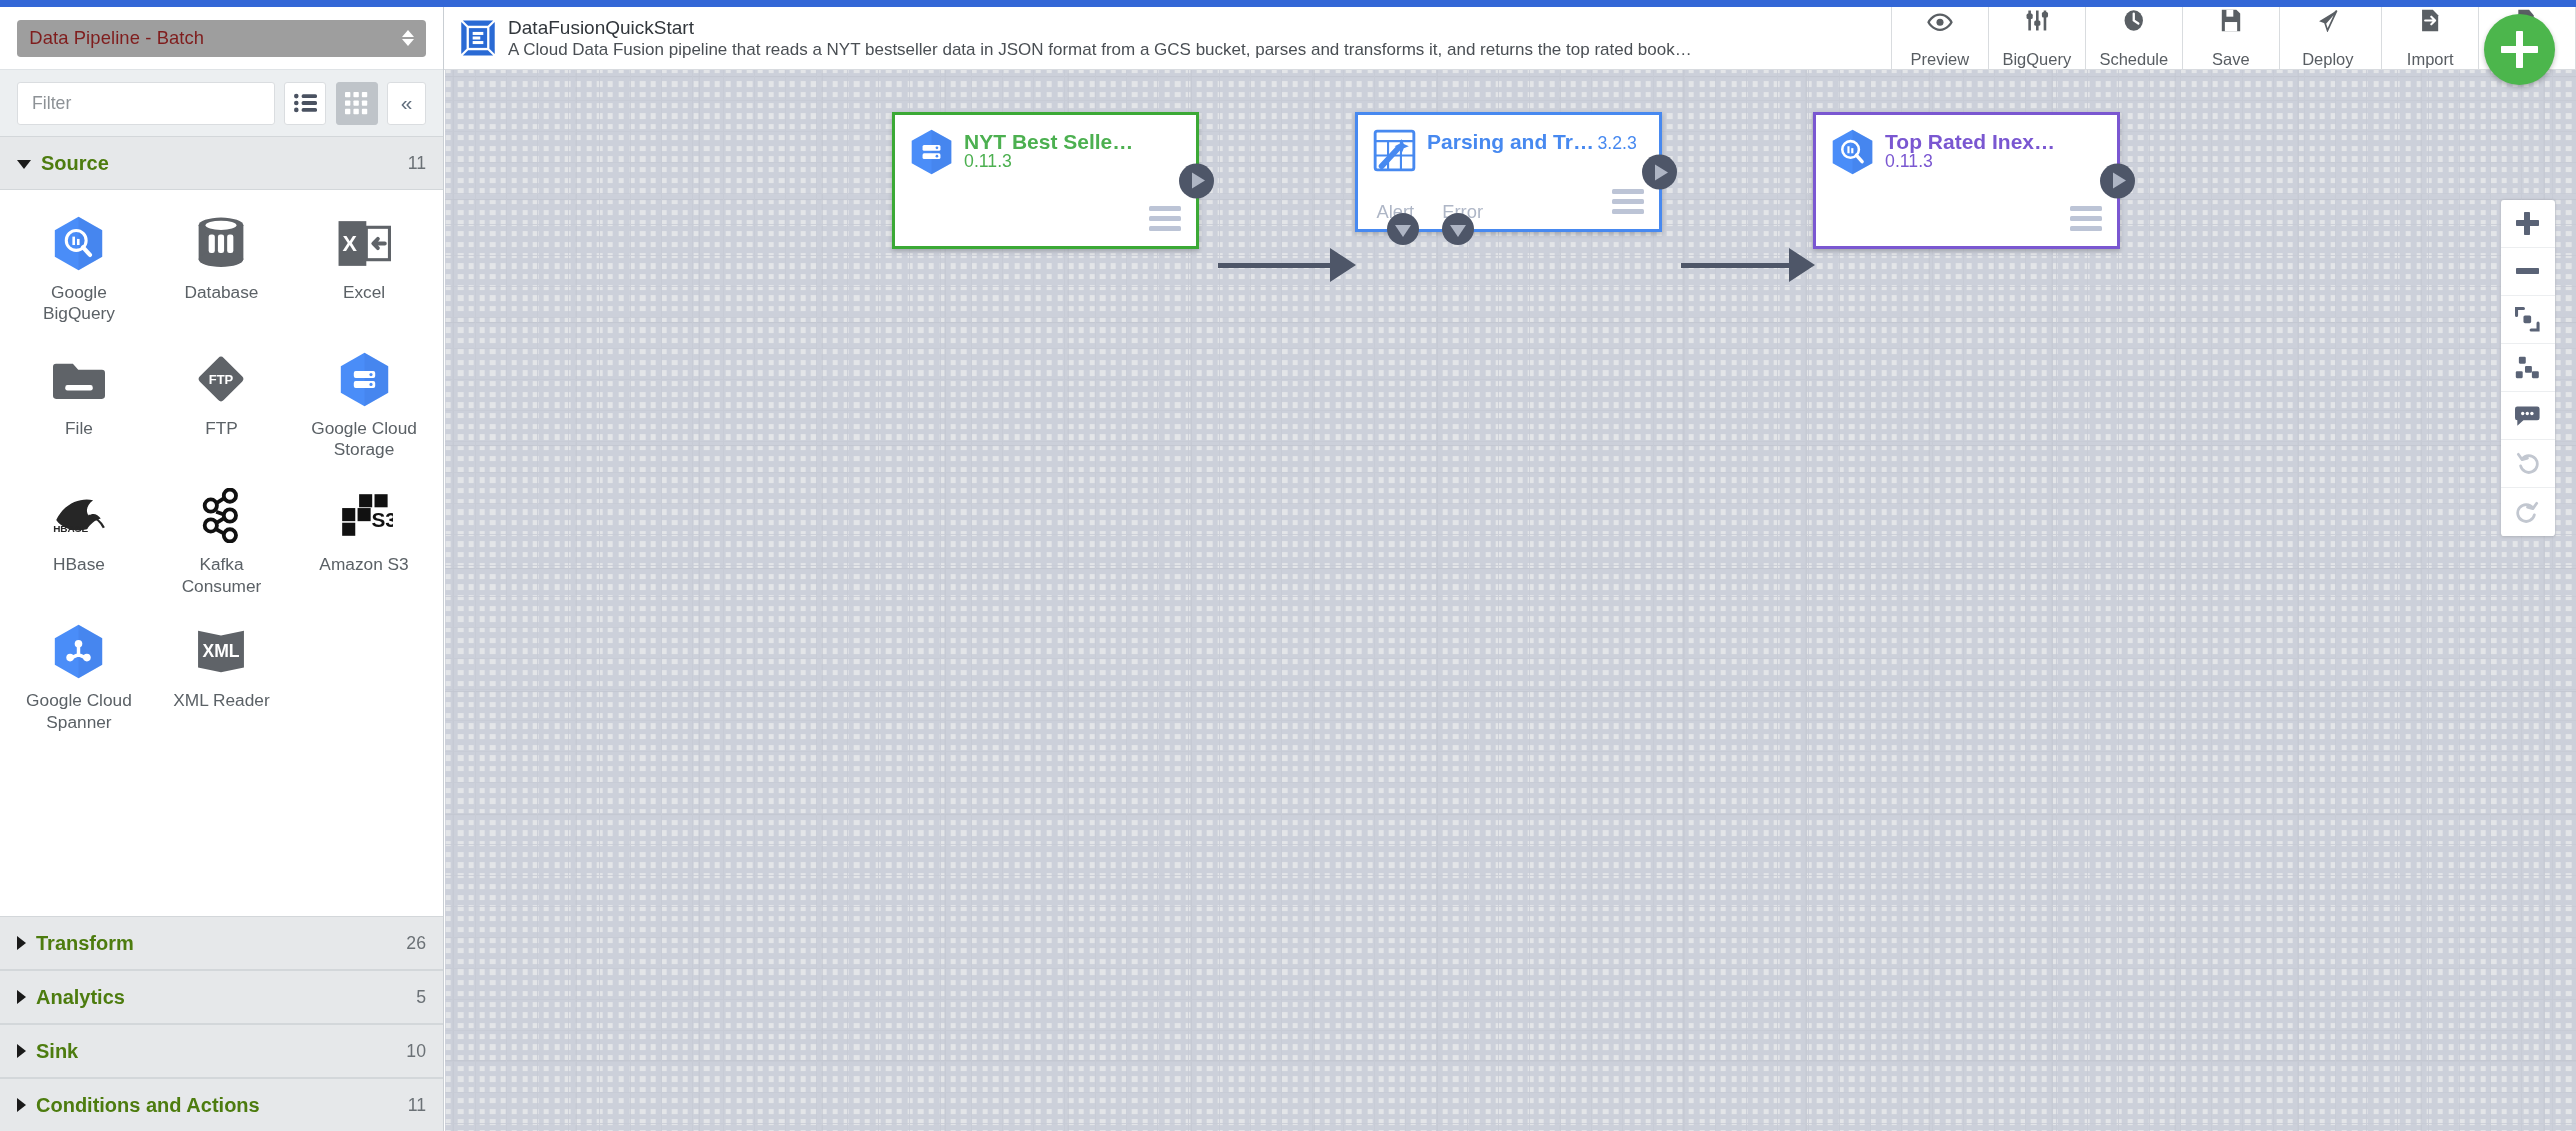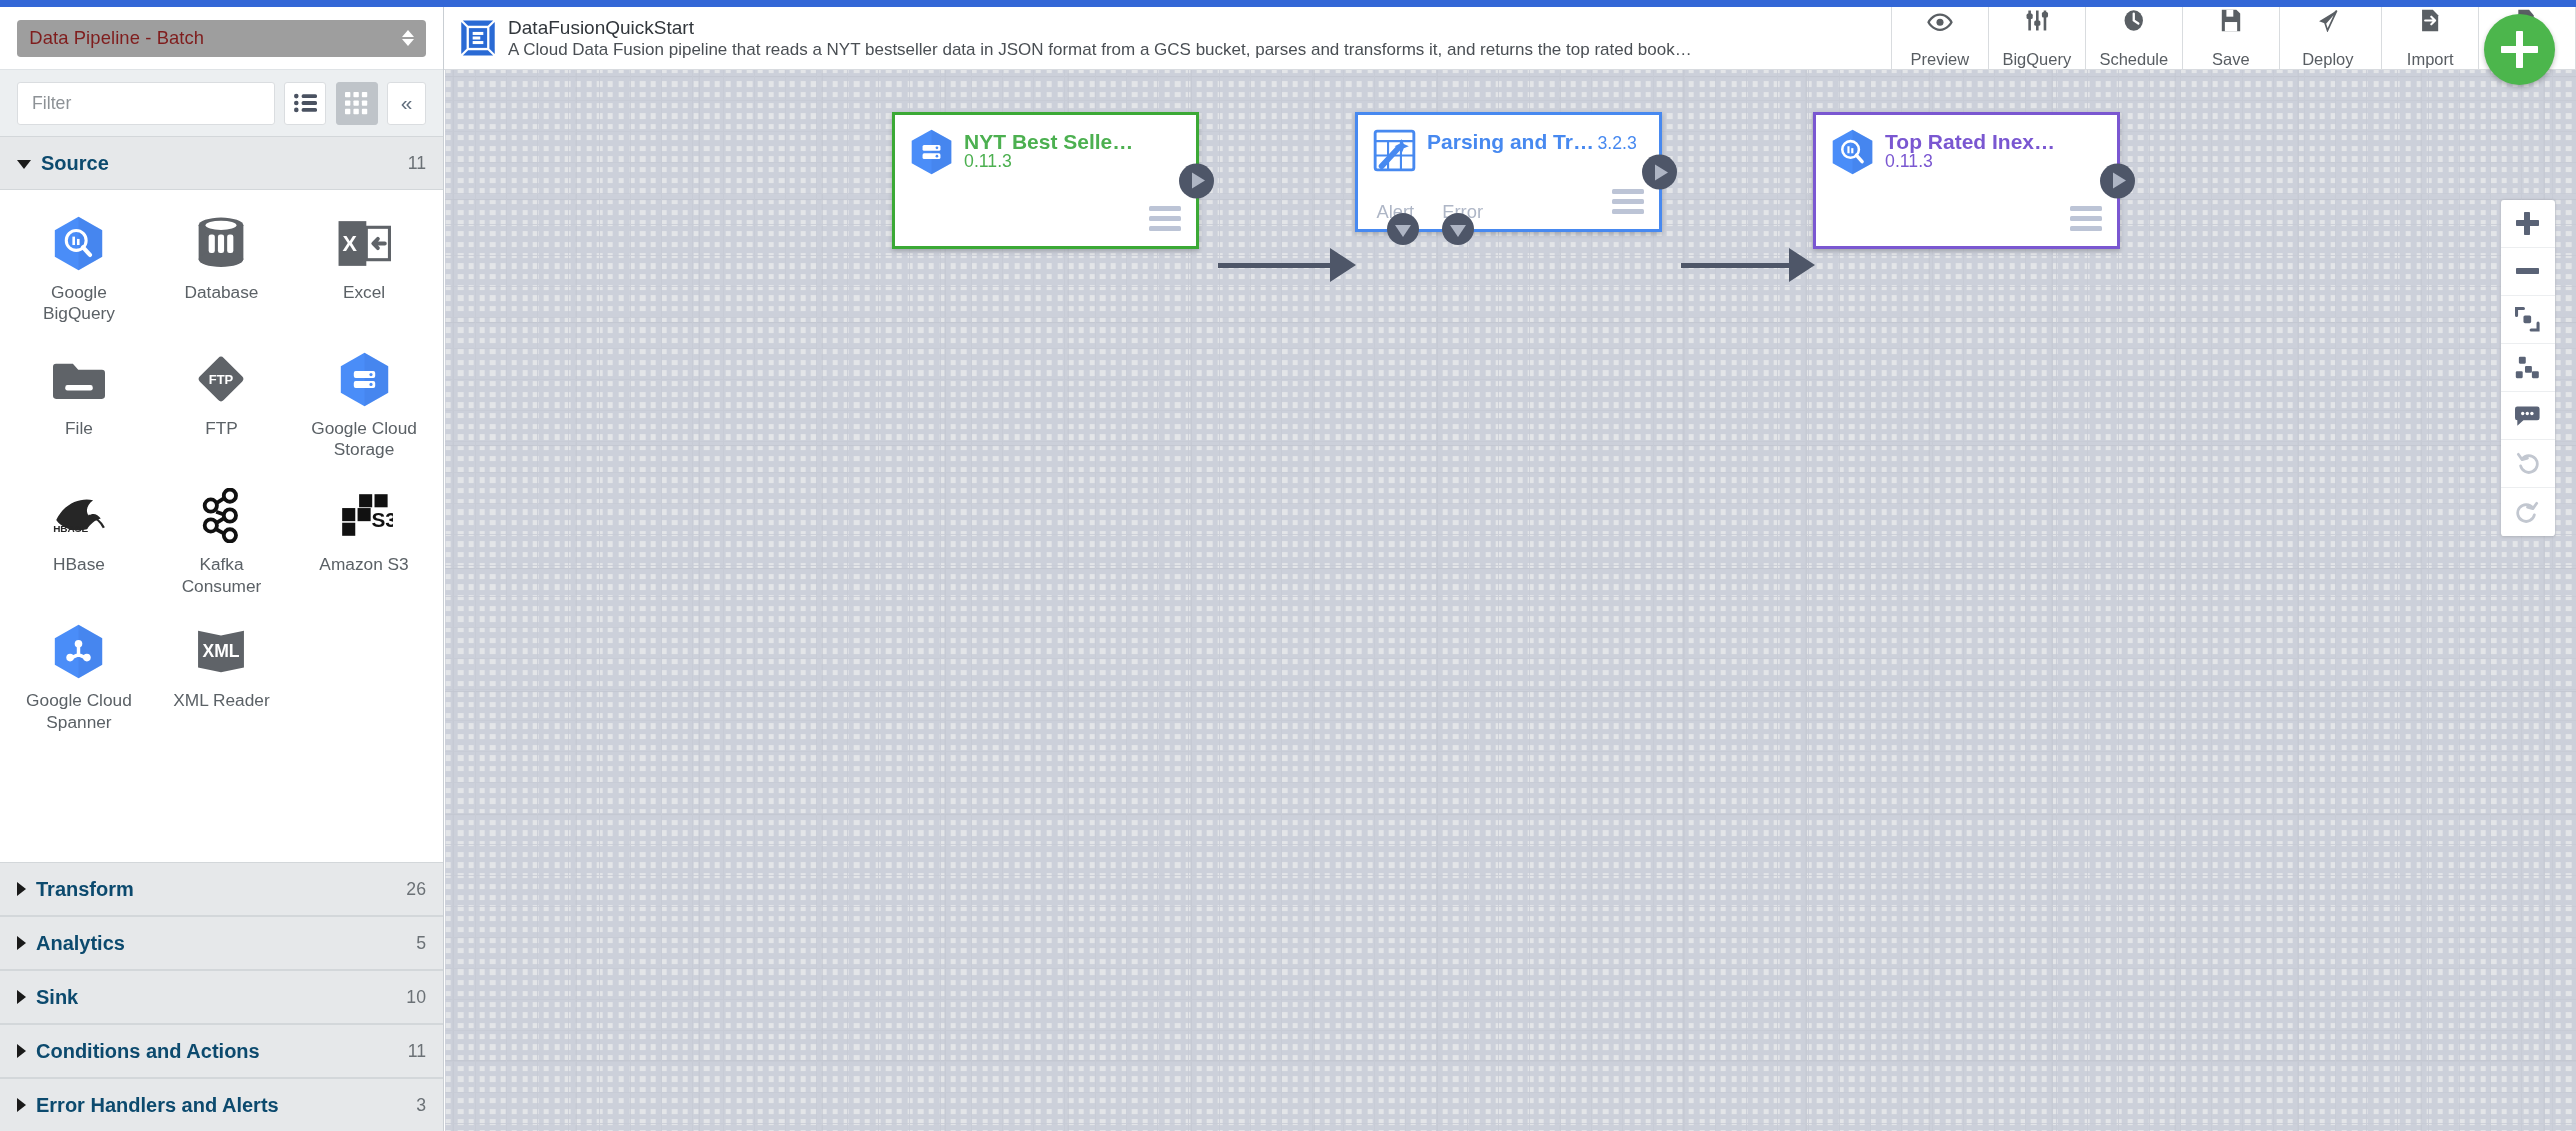--- a/index.html
+++ b/index.html
@@ -121,21 +121,21 @@
     border-left: 9.2px solid #1a1a1a;
   }
   .group-head.open .caret {
     border-left: 7px solid transparent;
     border-right: 7px solid transparent;
     border-top: 9.2px solid #1a1a1a;
     border-bottom: 0;
     margin-bottom: -2.3px;
   }
   .group-head .g-name {
-    flex: 1; font-size: 20px; font-weight: bold; color: #0c4a6e;
+    flex: 1; font-size: 20px; font-weight: bold; color: #4d7c0f;
   }
   .group-head .g-count { font-size: 17.7px; color: #6b7176; }
 
   .group-body {
     background: #ffffff;
     padding: 20px 7.7px 15.4px 7.7px;
     display: grid;
     grid-template-columns: repeat(3, 1fr);
     row-gap: 17px;
     overflow: hidden;
@@ -556,25 +556,20 @@
     </div>
     <div class="group-head">
       <span class="caret"></span>
       <span class="g-name">Sink</span>
       <span class="g-count">10</span>
     </div>
     <div class="group-head">
       <span class="caret"></span>
       <span class="g-name">Conditions and Actions</span>
       <span class="g-count">11</span>
-    </div>
-    <div class="group-head">
-      <span class="caret"></span>
-      <span class="g-name">Error Handlers and Alerts</span>
-      <span class="g-count">3</span>
     </div>
   </aside>
 
   <header class="topbar">
     <div class="title-block">
       <span class="cdap-logo">
         <svg width="38" height="40" viewBox="0 0 50 52">
           <path d="M5 3 h40 l-7 7 h-26 z" fill="#2a6ad4"></path>
           <path d="M5 49 h40 l-7 -7 h-26 z" fill="#2a6ad4"></path>
           <path d="M3 5 v42 l7 -7 v-28 z" fill="#2a6ad4"></path>

